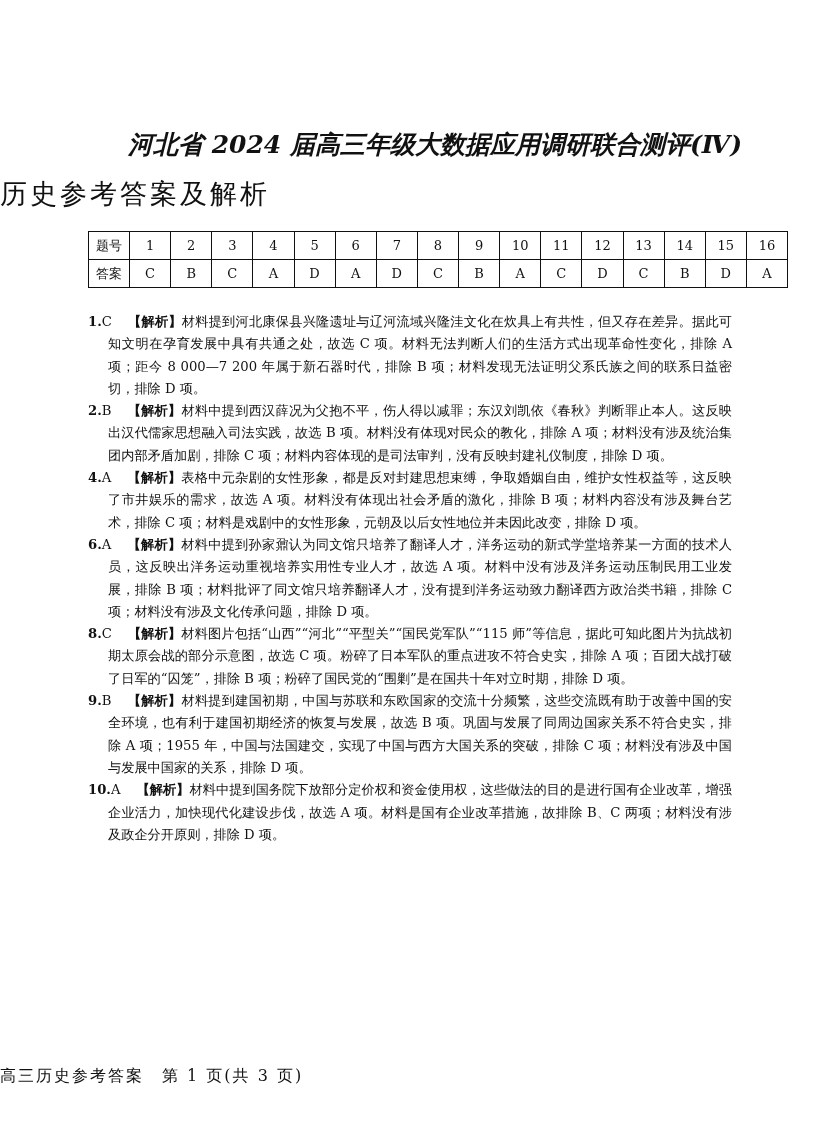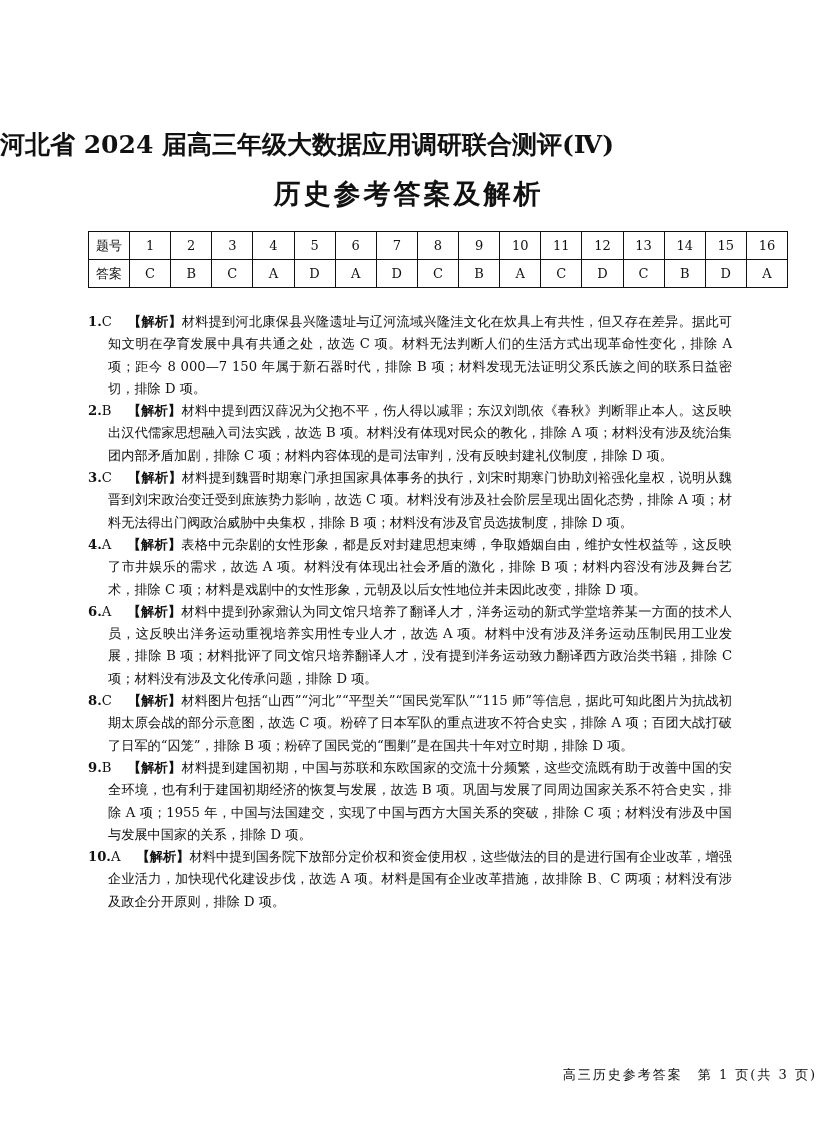--- a/index.html
+++ b/index.html
@@ -2,45 +2,45 @@
 <html><head>
   <meta charset="utf-8">
   <style>
     html, body { margin: 0; padding: 0; background: #ffffff; }
     body {
       width: 817px; height: 1138px; position: relative; overflow: hidden;
       font-family: "DejaVu Serif", "Liberation Serif", serif; color: #111;
     }
     .title1 {
       position: absolute; left: 0; width: 742px; top: 128px;
-      text-align: left; font-size: 25px; font-weight: bold; letter-spacing: 0px;
+      text-align: right; font-size: 25px; font-weight: bold; letter-spacing: 0px; font-style: italic;
     }
     .title2 {
       position: absolute; left: 0; width: 817px; top: 176px;
-      text-align: center; font-size: 27px; font-weight: bold; letter-spacing: 3px;
+      text-align: left; font-size: 27px; font-weight: normal; letter-spacing: 3px;
       font-family: "DejaVu Sans", "Liberation Sans", sans-serif;
     }
     table.answers {
       position: absolute; left: 88px; top: 231px; width: 700px;
       border-collapse: collapse; table-layout: fixed; font-size: 13px;
     }
     table.answers td {
       border: 1px solid #111; height: 27px; text-align: center; padding: 0;
     }
     table.answers td.head { width: 40px; }
     .items {
       position: absolute; left: 88px; top: 311px; width: 644px;
       font-size: 13.2px; line-height: 22.3px;
     }
     .item { padding-left: 20px; text-indent: -20px; text-align: justify; margin: 0; }
     .item .num { font-weight: bold; }
     .item .tag { font-weight: bold; font-family: "DejaVu Sans", "Liberation Sans", sans-serif; margin-left: 16px; }
     .footer {
       position: absolute; left: 0; width: 817px; top: 1066px;
-      text-align: right; font-size: 13px; letter-spacing: 2px;
+      text-align: left; font-size: 16px; letter-spacing: 2px;
     }
   </style>
 </head>
 <body>
 
 <div class="title1">河北省 2024 届高三年级大数据应用调研联合测评(Ⅳ)</div>
 <div class="title2">历史参考答案及解析</div>
 
 <table class="answers">
   <tbody>
@@ -79,23 +79,22 @@
     <td>D</td>
     <td>C</td>
     <td>B</td>
     <td>D</td>
     <td>A</td>
   </tr>
 </tbody>
   </table>
 
 <div class="items">
-  <p class="item"><span class="num">1.</span><span>C</span><span class="tag">【解析】</span><span>材料提到河北康保县兴隆遗址与辽河流域兴隆洼文化在炊具上有共性，但又存在差异。据此可知文明在孕育发展中具有共通之处，故选 C 项。材料无法判断人们的生活方式出现革命性变化，排除 A 项；距今 8 000—7 150 年属于新石器时代，排除 B 项；材料发现无法证明父系氏族之间的联系日益密切，排除 D 项。</span></p>
+  <p class="item"><span class="num">1.</span><span>C</span><span class="tag">【解析】</span><span>材料提到河北康保县兴隆遗址与辽河流域兴隆洼文化在炊具上有共性，但又存在差异。据此可知文明在孕育发展中具有共通之处，故选 C 项。材料无法判断人们的生活方式出现革命性变化，排除 A 项；距今 8 000—7 200 年属于新石器时代，排除 B 项；材料发现无法证明父系氏族之间的联系日益密切，排除 D 项。</span></p>
   <p class="item"><span class="num">2.</span><span>B</span><span class="tag">【解析】</span><span>材料中提到西汉薛况为父抱不平，伤人得以减罪；东汉刘凯依《春秋》判断罪止本人。这反映出汉代儒家思想融入司法实践，故选 B 项。材料没有体现对民众的教化，排除 A 项；材料没有涉及统治集团内部矛盾加剧，排除 C 项；材料内容体现的是司法审判，没有反映封建礼仪制度，排除 D 项。</span></p>
-  <p class="item"><span class="num">3.</span><span>C</span><span class="tag">【解析】</span><span>材料提到魏晋时期寒门承担国家具体事务的执行，刘宋时期寒门协助刘裕强化皇权，说明从魏晋到刘宋政治变迁受到庶族势力影响，故选 C 项。材料没有涉及社会阶层呈现出固化态势，排除 A 项；材料无法得出门阀政治威胁中央集权，排除 B 项；材料没有涉及官员选拔制度，排除 D 项。</span></p>
   <p class="item"><span class="num">4.</span><span>A</span><span class="tag">【解析】</span><span>表格中元杂剧的女性形象，都是反对封建思想束缚，争取婚姻自由，维护女性权益等，这反映了市井娱乐的需求，故选 A 项。材料没有体现出社会矛盾的激化，排除 B 项；材料内容没有涉及舞台艺术，排除 C 项；材料是戏剧中的女性形象，元朝及以后女性地位并未因此改变，排除 D 项。</span></p>
   <p class="item"><span class="num">6.</span><span>A</span><span class="tag">【解析】</span><span>材料中提到孙家鼐认为同文馆只培养了翻译人才，洋务运动的新式学堂培养某一方面的技术人员，这反映出洋务运动重视培养实用性专业人才，故选 A 项。材料中没有涉及洋务运动压制民用工业发展，排除 B 项；材料批评了同文馆只培养翻译人才，没有提到洋务运动致力翻译西方政治类书籍，排除 C 项；材料没有涉及文化传承问题，排除 D 项。</span></p>
   <p class="item"><span class="num">8.</span><span>C</span><span class="tag">【解析】</span><span>材料图片包括“山西”“河北”“平型关”“国民党军队”“115 师”等信息，据此可知此图片为抗战初期太原会战的部分示意图，故选 C 项。粉碎了日本军队的重点进攻不符合史实，排除 A 项；百团大战打破了日军的“囚笼”，排除 B 项；粉碎了国民党的“围剿”是在国共十年对立时期，排除 D 项。</span></p>
   <p class="item"><span class="num">9.</span><span>B</span><span class="tag">【解析】</span><span>材料提到建国初期，中国与苏联和东欧国家的交流十分频繁，这些交流既有助于改善中国的安全环境，也有利于建国初期经济的恢复与发展，故选 B 项。巩固与发展了同周边国家关系不符合史实，排除 A 项；1955 年，中国与法国建交，实现了中国与西方大国关系的突破，排除 C 项；材料没有涉及中国与发展中国家的关系，排除 D 项。</span></p>
   <p class="item"><span class="num">10.</span><span>A</span><span class="tag">【解析】</span><span>材料中提到国务院下放部分定价权和资金使用权，这些做法的目的是进行国有企业改革，增强企业活力，加快现代化建设步伐，故选 A 项。材料是国有企业改革措施，故排除 B、C 两项；材料没有涉及政企分开原则，排除 D 项。</span></p>
 </div>
 
 <div class="footer">高三历史参考答案　第 1 页(共 3 页)</div>
 
 </body></html>

